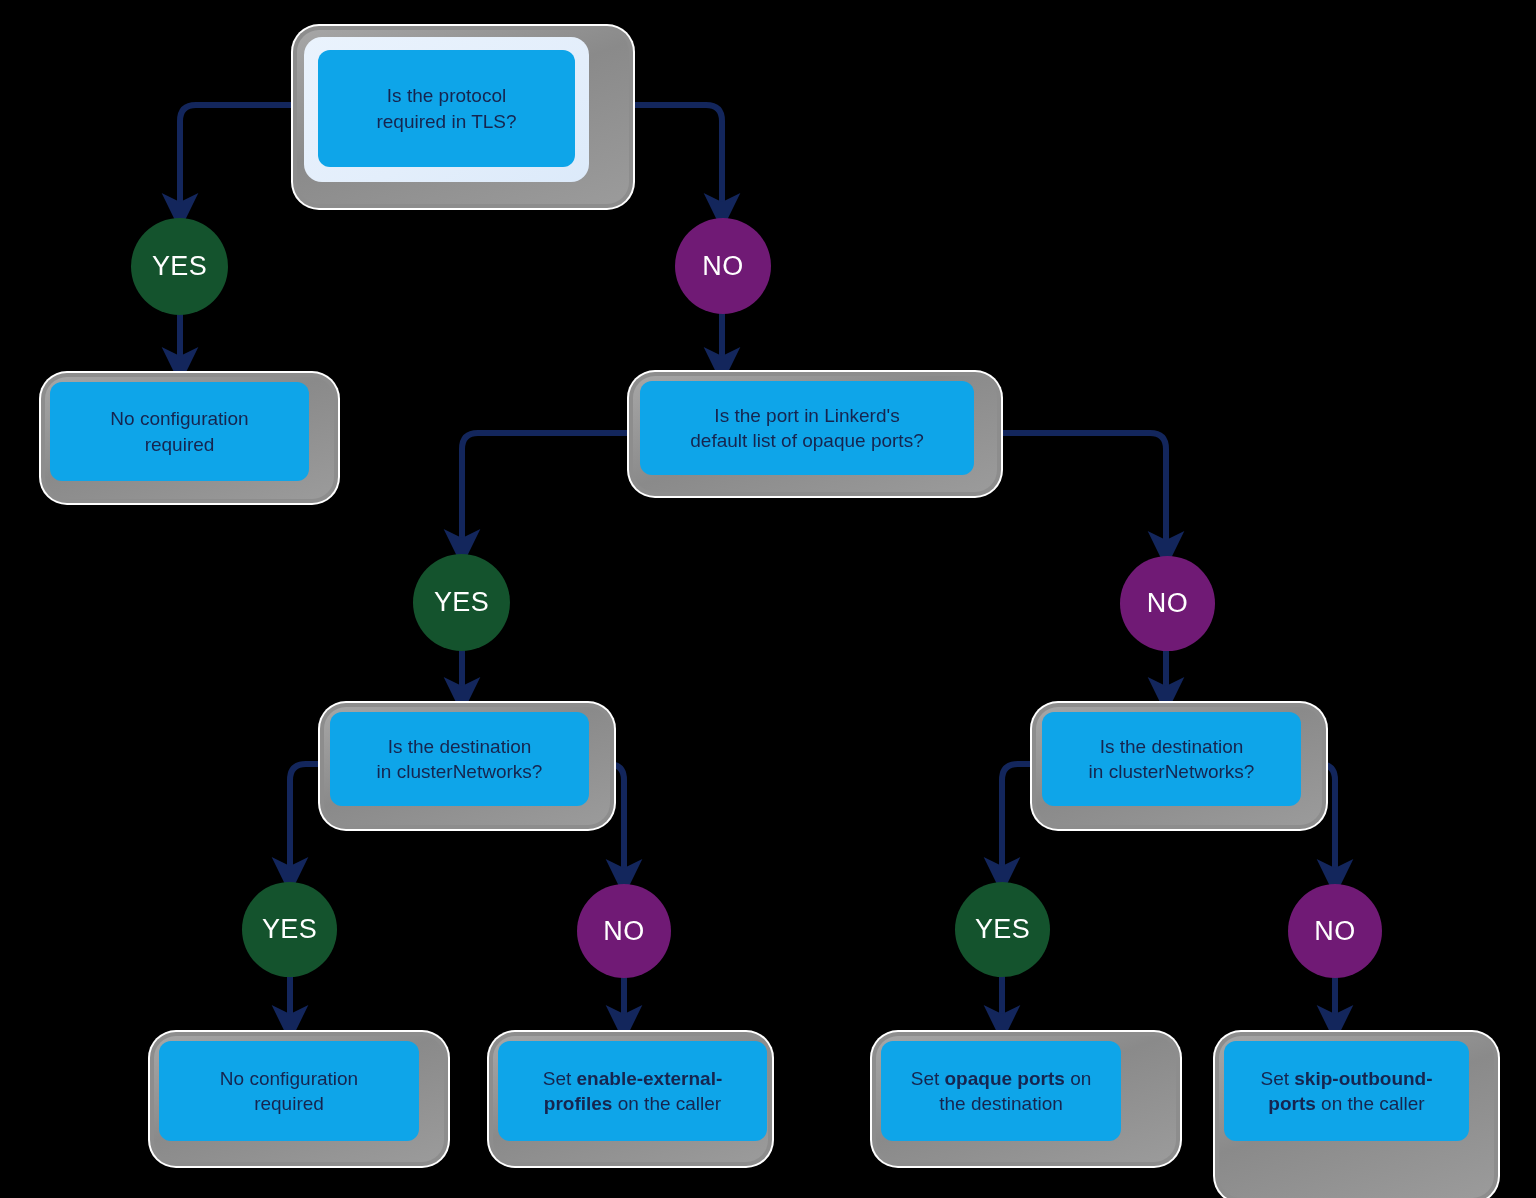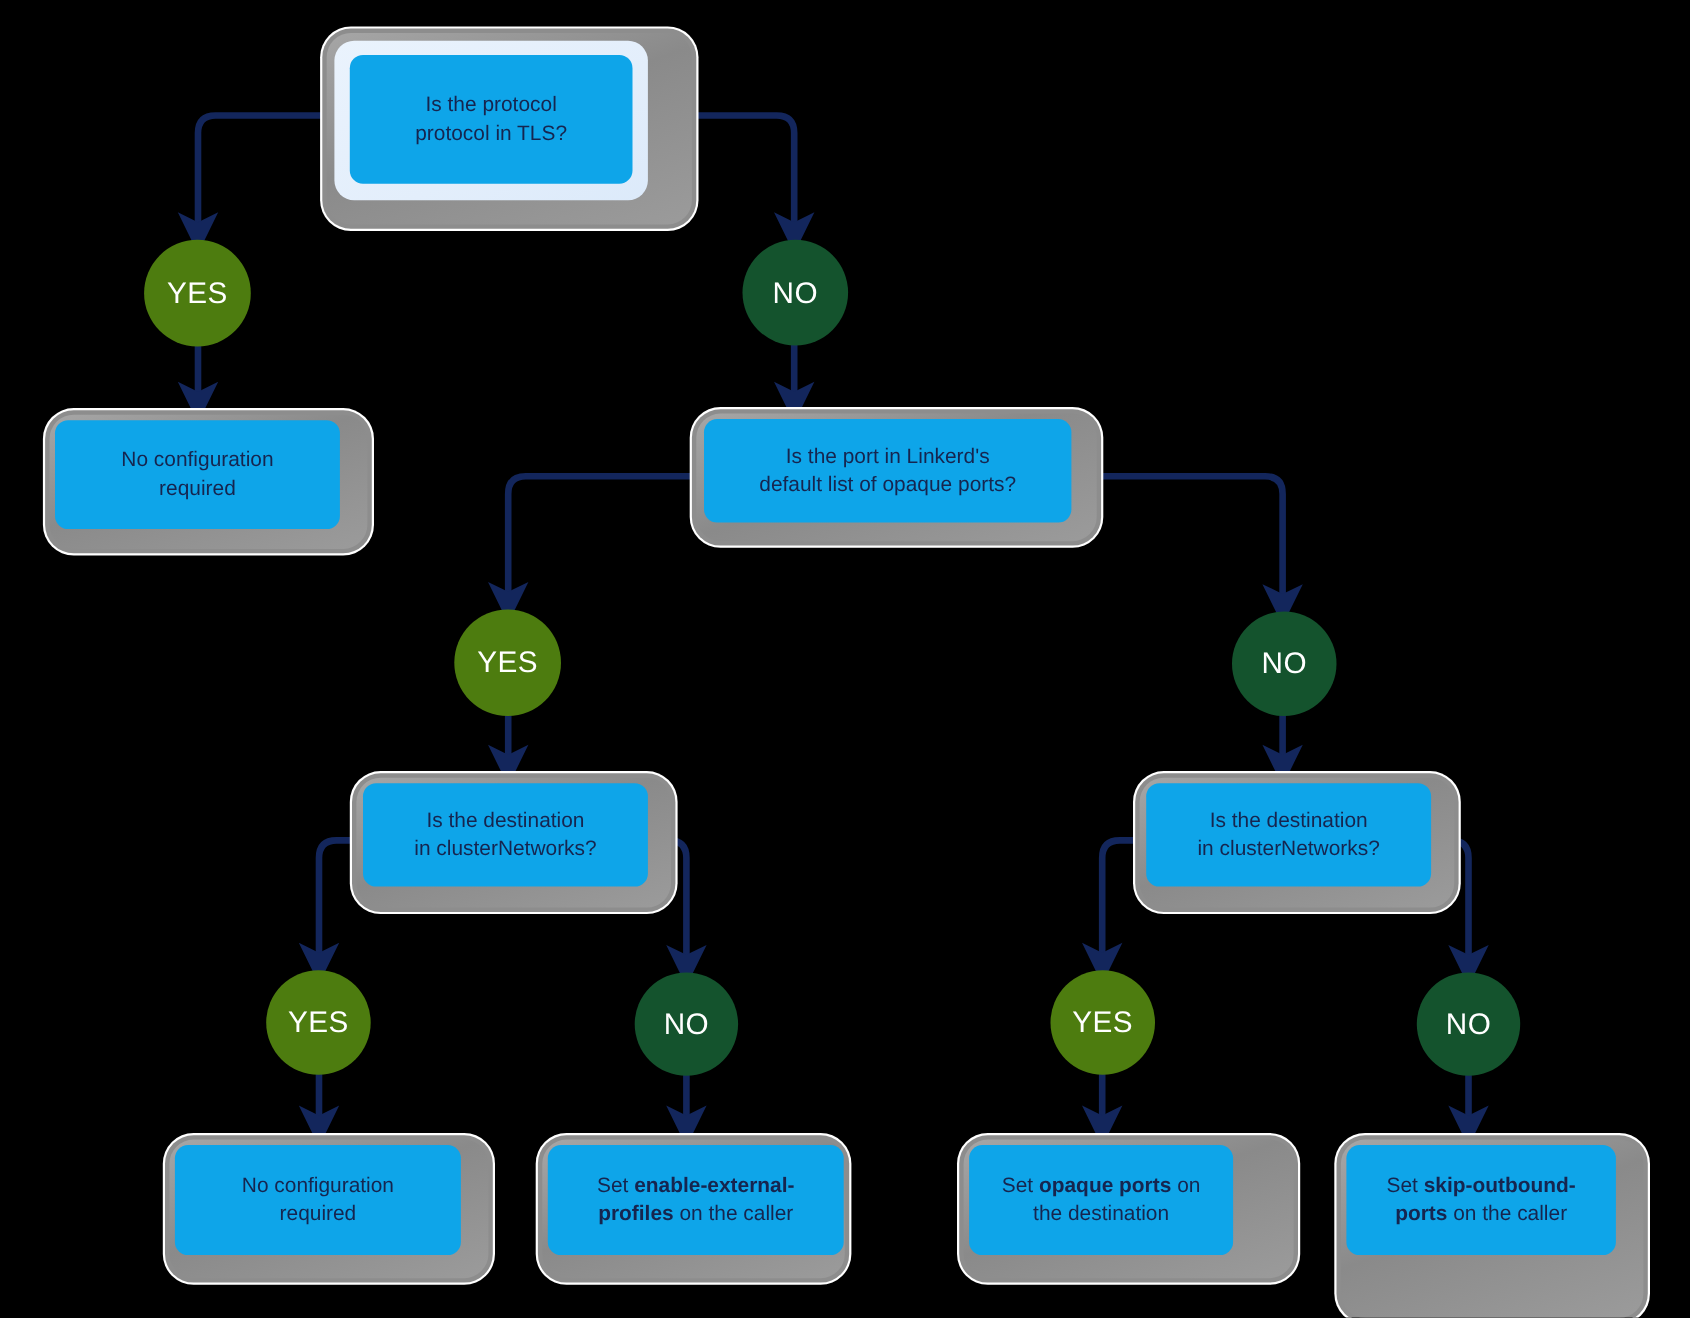--- a/index.html
+++ b/index.html
@@ -84,22 +84,22 @@
     position: absolute;
     border-radius: 50%;
     display: flex;
     align-items: center;
     justify-content: center;
     color: #ffffff;
     font-size: 27px;
     letter-spacing: 0.4px;
     z-index: 12;
   }
-  .pill.yes { background: #4d7c0f; }
-  .pill.no  { background: #14532d; align-items: center; }
+  .pill.yes { background: #14532d; }
+  .pill.no  { background: #701a75; align-items: center; }
 </style>
 </head>
 <body>
 
 <div id="canvas">
 
   <svg id="edges" viewBox="0 0 1536 1198" width="1536" height="1198" xmlns="http://www.w3.org/2000/svg">
     <defs>
       <marker id="ah" viewBox="0 0 12 12" refX="9.2" refY="6" markerWidth="7.2" markerHeight="7.2" orient="auto-start-reverse">
         <path d="M 0.6 0.9 L 11 6 L 0.6 11.1 L 3.1 6 Z" fill="#13265c"></path>
@@ -140,21 +140,21 @@
       <path d="M 1335 975 L 1335 1036"></path>
     </g>
   </svg>
 
   <div class="node" style="left:293px; top:26px; width:340px; height:182px;">
     <div class="frame"></div>
     <div class="sky" style="left:11px; top:11px; width:285px; height:145px;"></div>
     <div class="card" style="left:25px; top:24px; width:257px; height:117px; font-size:19px;">
       <span>
         <span>Is the protocol</span><br>
-        <span>protocol in TLS?</span>
+        <span>required in TLS?</span>
       </span>
     </div>
   </div>
 
   <div class="pill yes" style="left:131px; top:218px; width:97px; height:97px;">
     <span>YES</span>
   </div>
   <div class="pill no" style="left:675px; top:218px; width:96px; height:96px;">
     <span>NO</span>
   </div>

